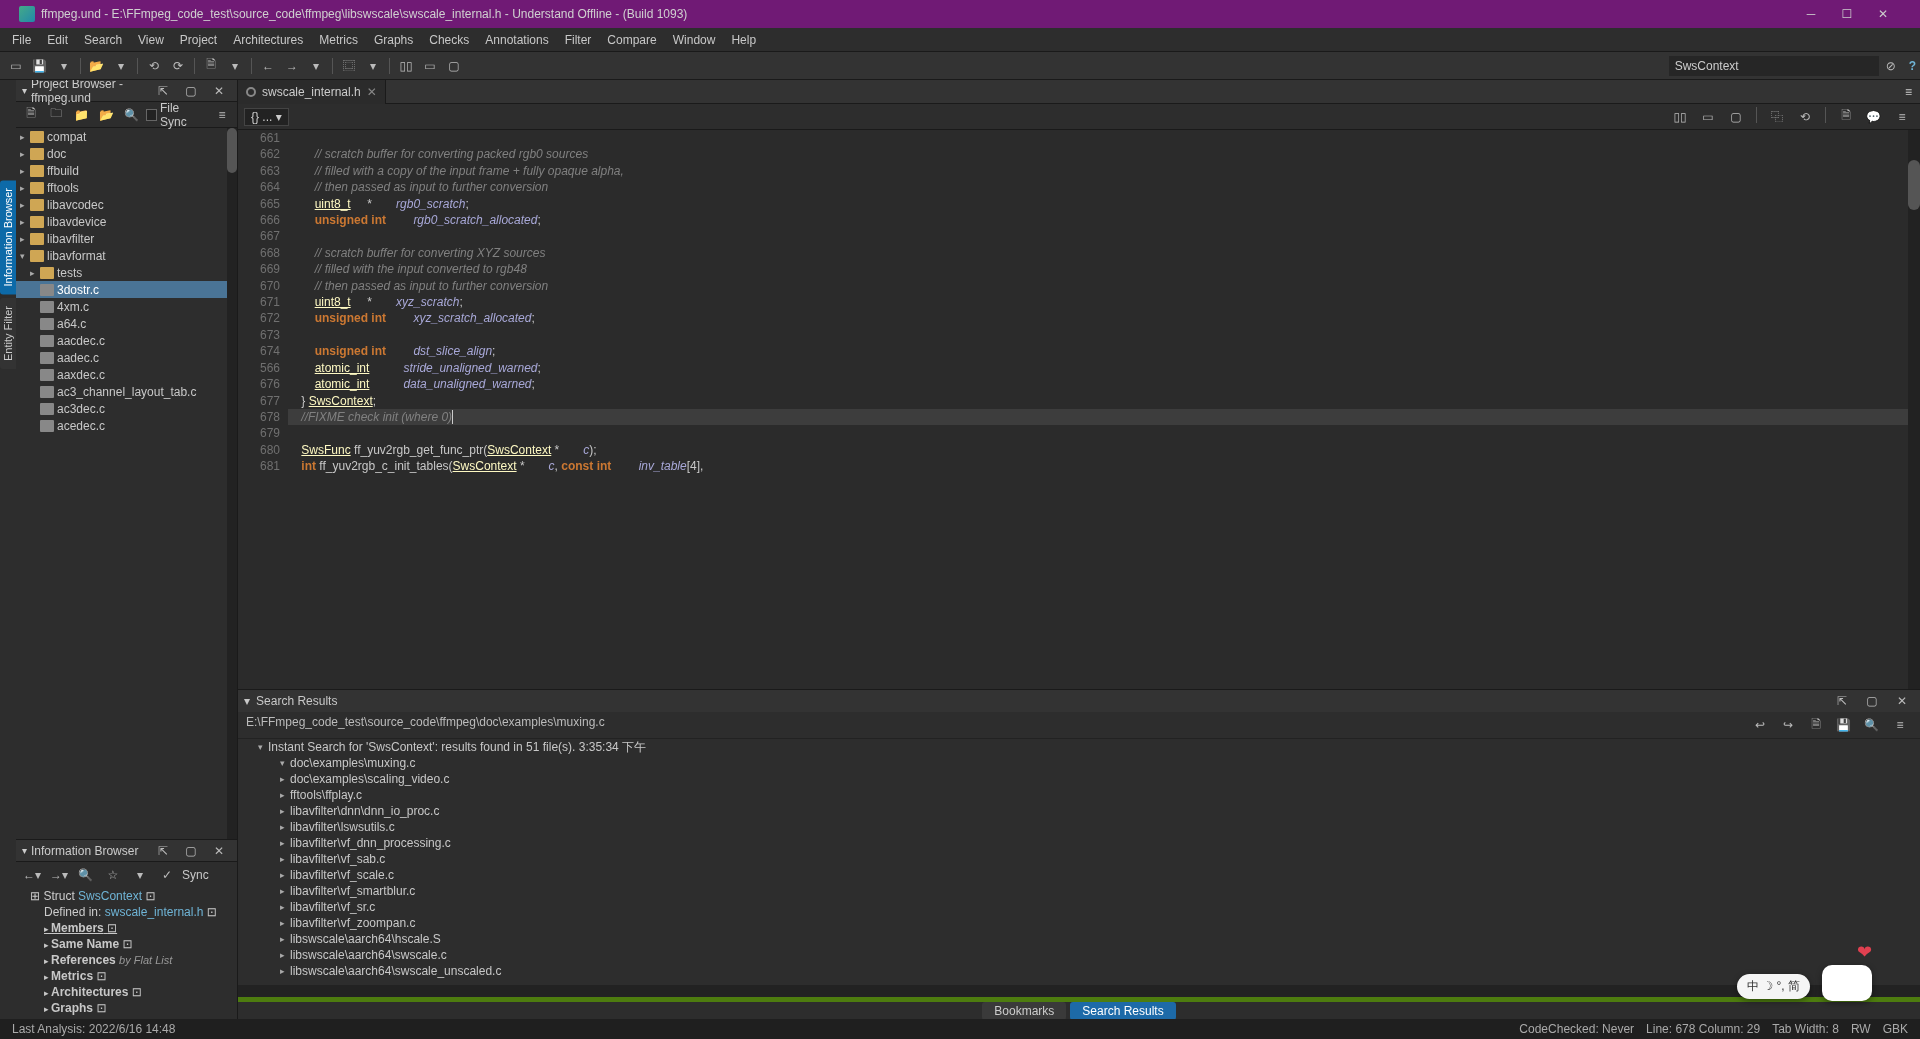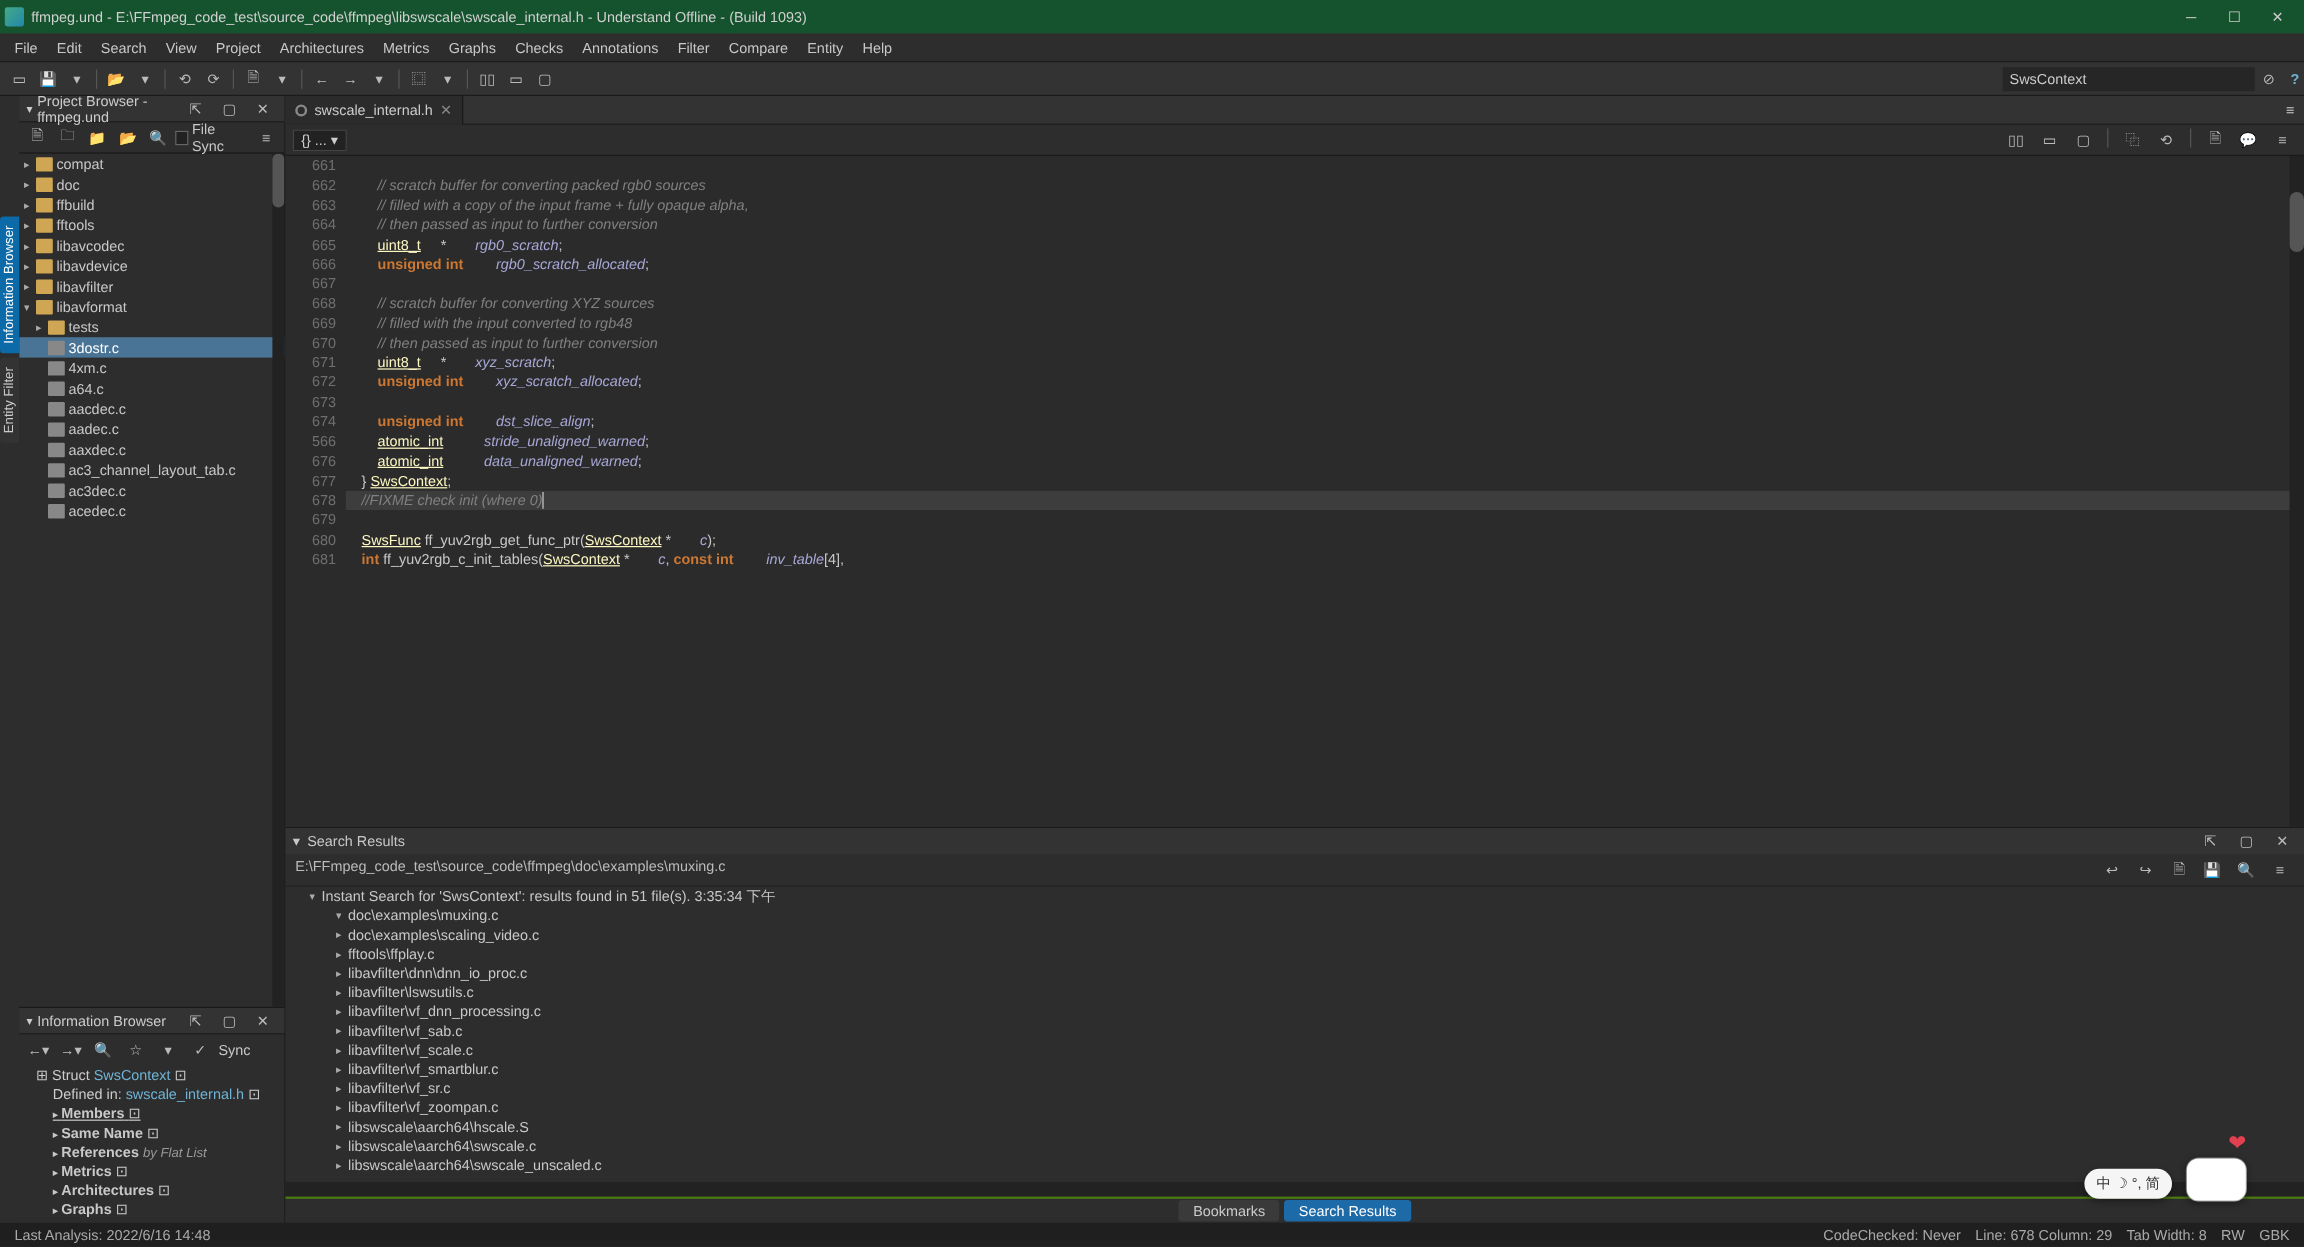--- a/index.html
+++ b/index.html
@@ -1,17 +1,17 @@
 <!DOCTYPE html>
 <html><head>
 <meta charset="utf-8">
 <style>
 * { margin: 0; padding: 0; box-sizing: border-box; font-family: "Segoe UI", Tahoma, sans-serif; font-size: 12px; }
 body { background: #2d2d2d; color: #c8c8c8; width: 1920px; height: 1039px; overflow: hidden; display: flex; flex-direction: column; }
-.titlebar { height: 28px; background: #14532d; display: flex; align-items: center; padding: 0 4px; color: #d0d0d0; }
+.titlebar { height: 28px; background: #701a75; display: flex; align-items: center; padding: 0 19px; color: #d0d0d0; }
 .titlebar .app-icon { width: 16px; height: 16px; margin-right: 6px; border-radius: 2px; background: linear-gradient(135deg,#4a8,#28a); }
 .titlebar .spacer { flex: 1; }
 .win-btn { width: 36px; height: 28px; display: flex; align-items: center; justify-content: center; color: #ccc; cursor: pointer; }
 .menubar { height: 24px; background: #2d2d2d; display: flex; align-items: center; padding: 0 4px; border-bottom: 1px solid #1a1a1a; }
 .menubar .menu-item { padding: 2px 8px; color: #c8c8c8; cursor: pointer; }
 .toolbar { height: 28px; background: #333333; display: flex; align-items: center; padding: 0 4px; border-bottom: 1px solid #1a1a1a; }
 .tool-btn { width: 20px; height: 20px; margin: 0 2px; display: flex; align-items: center; justify-content: center; color: #bbb; cursor: pointer; border-radius: 2px; }
 .tool-sep { width: 1px; height: 16px; background: #555; margin: 0 4px; }
 .search-box { margin-left: auto; width: 210px; height: 20px; background: #262626; color: #ccc; border: none; padding: 0 6px; }
 .q-icon { margin-left: 6px; color: #6fb4d6; font-weight: bold; cursor: pointer; }
@@ -71,21 +71,21 @@
 .results-body { flex: 1; overflow-y: auto; position: relative; }
 .result-line { padding: 1px 0 1px 30px; color: #c8c8c8; display: flex; align-items: center; height: 16px; }
 .result-line.depth1 { padding-left: 42px; }
 .result-line.depth2 { padding-left: 56px; }
 .result-line.highlighted { background: #4a7496; }
 .result-line .arrow { width: 10px; font-size: 9px; color: #aaa; display: inline-block; }
 .sr-kw { color: #cc7832; font-weight: bold; }
 .sr-match { background: #5a5030; color: #fff; padding: 0 1px; }
 .sr-struct { color: #a8a8d8; font-style: italic; }
 .sr-mono { font-family: Consolas, monospace; }
-.bottom-tabs { height: 22px; background: #2d2d2d; display: flex; justify-content: center; align-items: center; border-top: 2px solid #4d7c0f; }
+.bottom-tabs { height: 22px; background: #2d2d2d; display: flex; justify-content: center; align-items: center; border-top: 5px solid #4d7c0f; }
 .btab { padding: 2px 12px; background: #3a3a3a; color: #ccc; border-radius: 3px; margin: 0 2px; cursor: pointer; }
 .btab.active { background: #1d6aa8; color: #fff; }
 .statusbar { height: 20px; background: #1f1f1f; display: flex; align-items: center; padding: 0 6px; color: #aaa; font-size: 11px; }
 .statusbar .spacer { flex: 1; }
 .statusbar .seg { margin: 0 6px; }
 .results-hscroll { height: 12px; background: #222; position: relative; }
 .ime-widget { position: fixed; right: 110px; bottom: 40px; background: #f5f5f5; color: #333; border-radius: 18px; padding: 4px 10px; display: flex; align-items: center; gap: 6px; font-size: 13px; box-shadow: 0 2px 6px rgba(0,0,0,0.4); }
 .cat-icon { position: fixed; right: 48px; bottom: 38px; width: 50px; height: 36px; border-radius: 10px; background: #fff; box-shadow: 0 2px 6px rgba(0,0,0,0.4); }
 .heart { position: fixed; right: 48px; bottom: 76px; color: #e04050; font-size: 18px; }
 .vtabs { display: flex; flex-direction: column; }
@@ -108,21 +108,21 @@
     <div class="menu-item">Search</div>
     <div class="menu-item">View</div>
     <div class="menu-item">Project</div>
     <div class="menu-item">Architectures</div>
     <div class="menu-item">Metrics</div>
     <div class="menu-item">Graphs</div>
     <div class="menu-item">Checks</div>
     <div class="menu-item">Annotations</div>
     <div class="menu-item">Filter</div>
     <div class="menu-item">Compare</div>
-    <div class="menu-item">Entity</div>
+    <div class="menu-item">Window</div>
     <div class="menu-item">Help</div>
   </div>
 
 <div class="toolbar">
   <div class="tool-btn">▭</div>
   <div class="tool-btn">💾</div>
   <div class="tool-btn">▾</div>
   <div class="tool-sep"></div>
   <div class="tool-btn">📂</div>
   <div class="tool-btn">▾</div>

